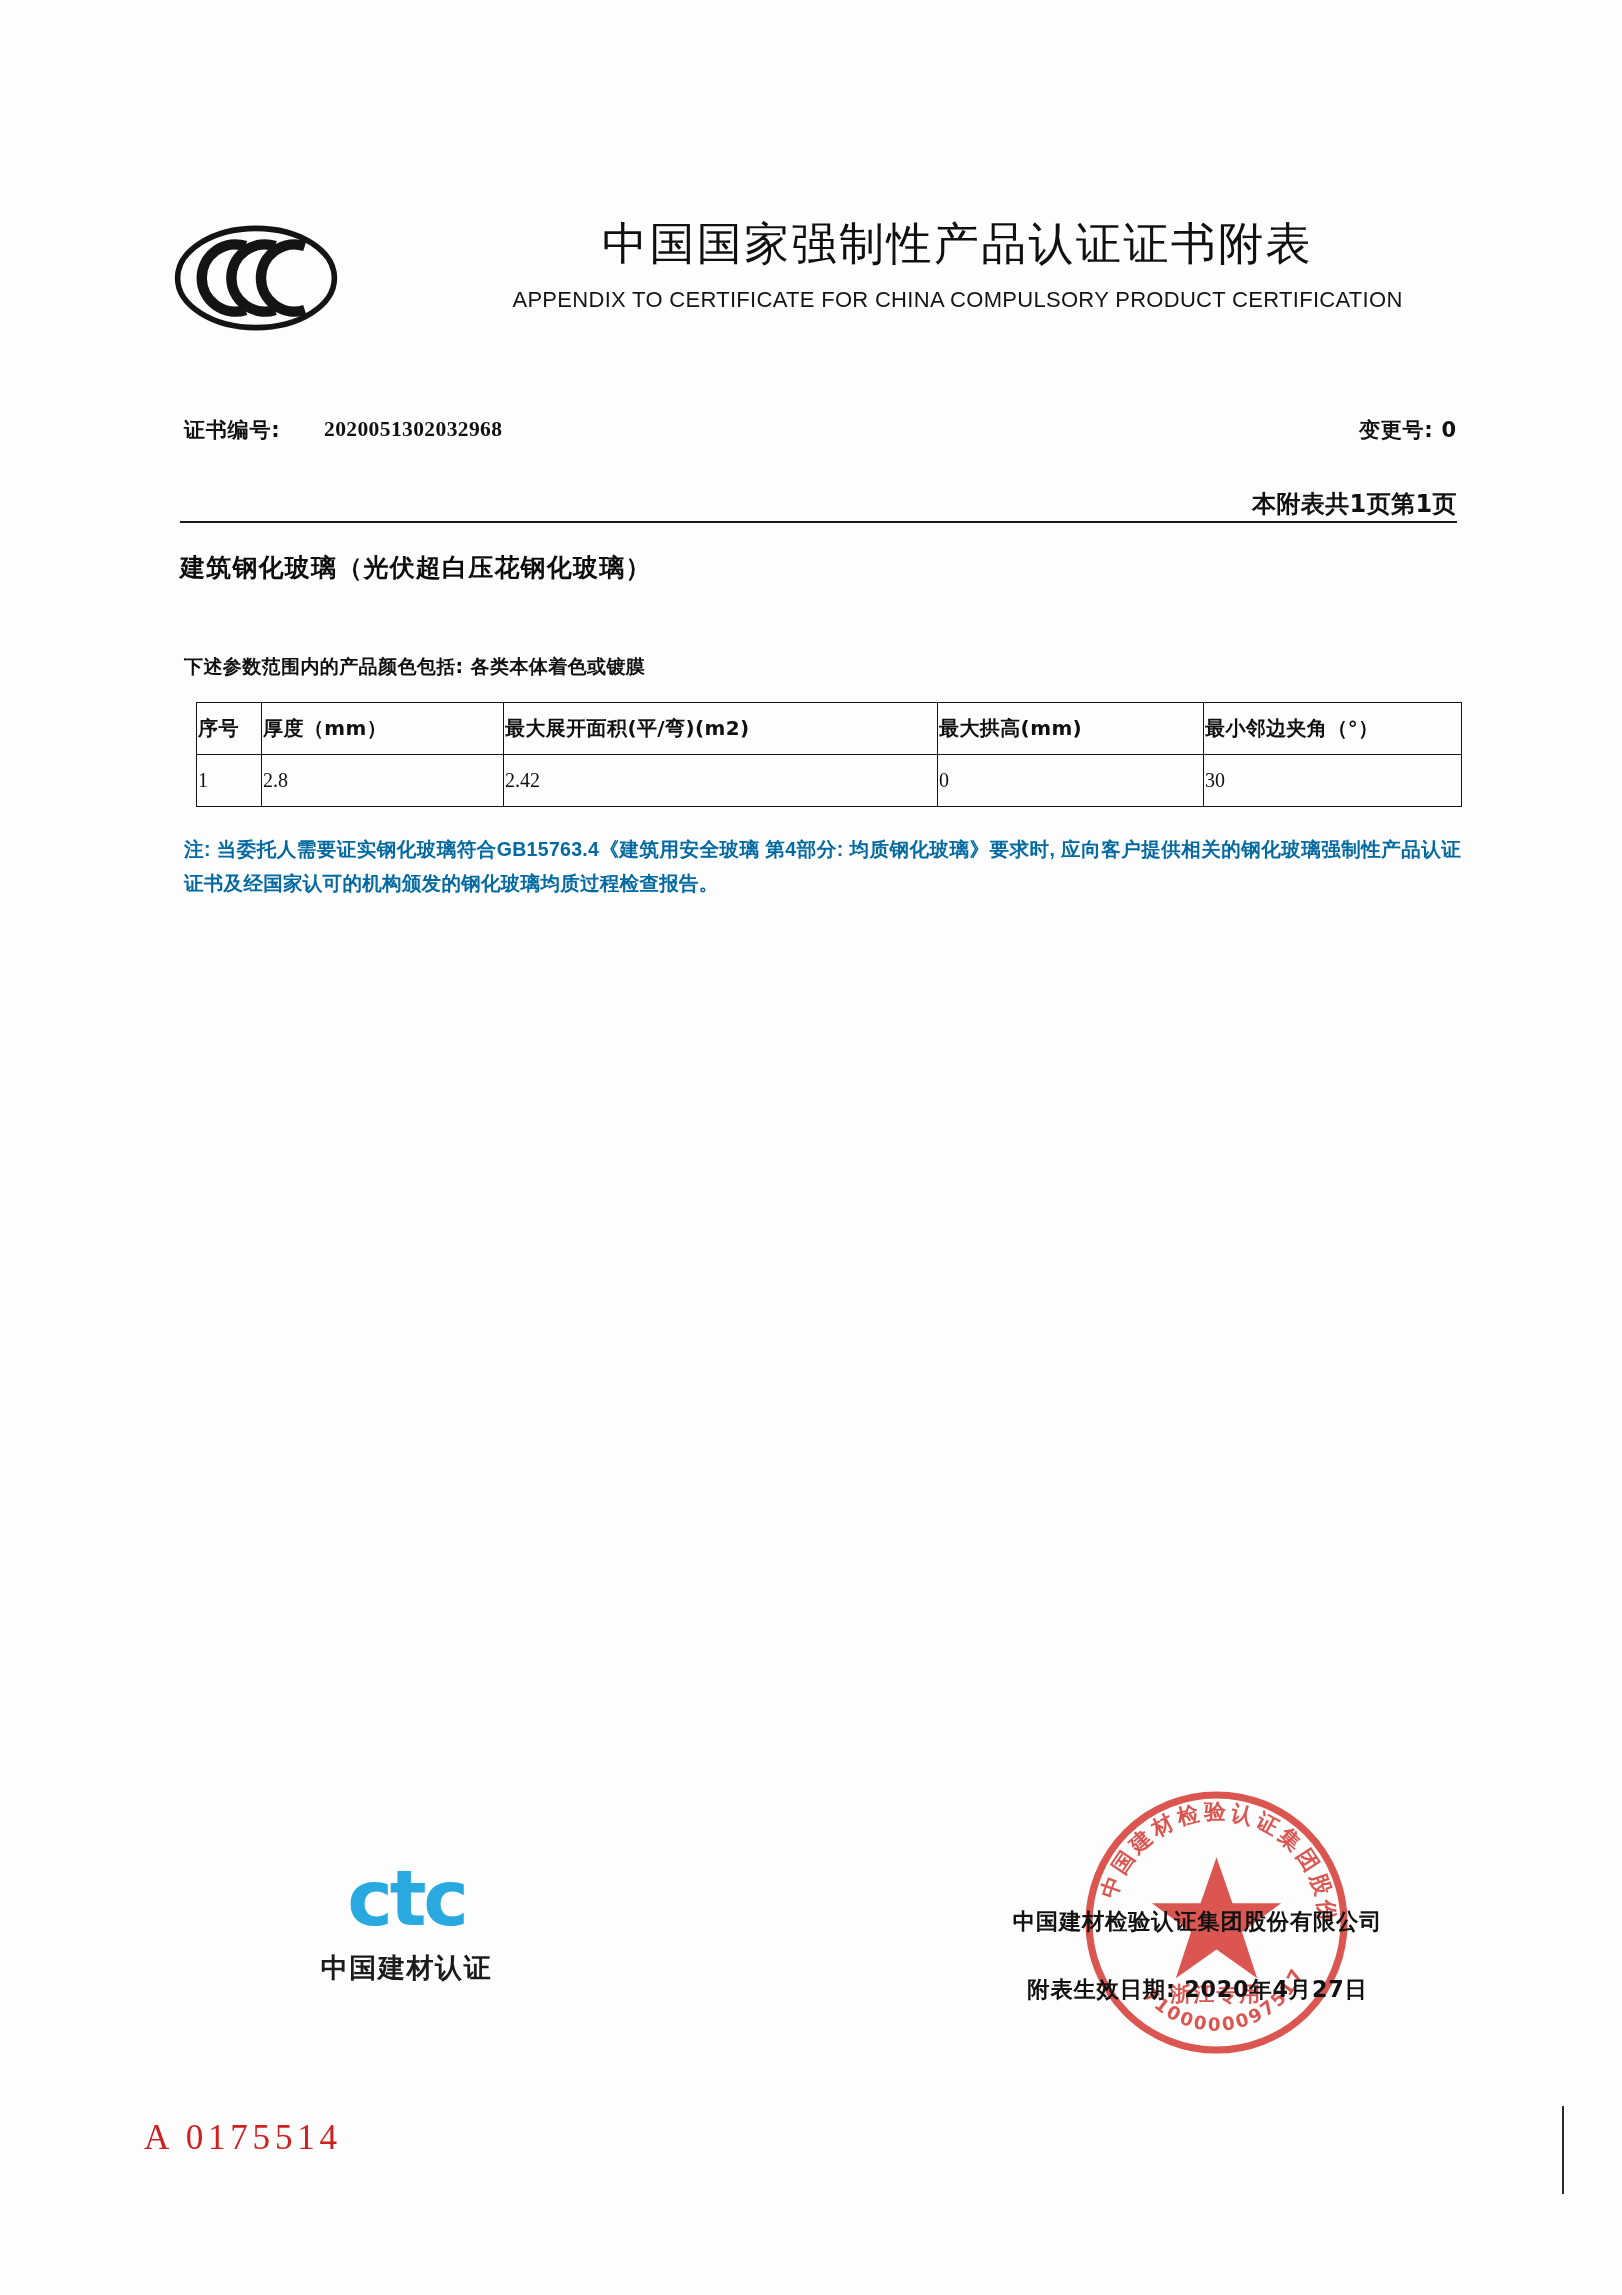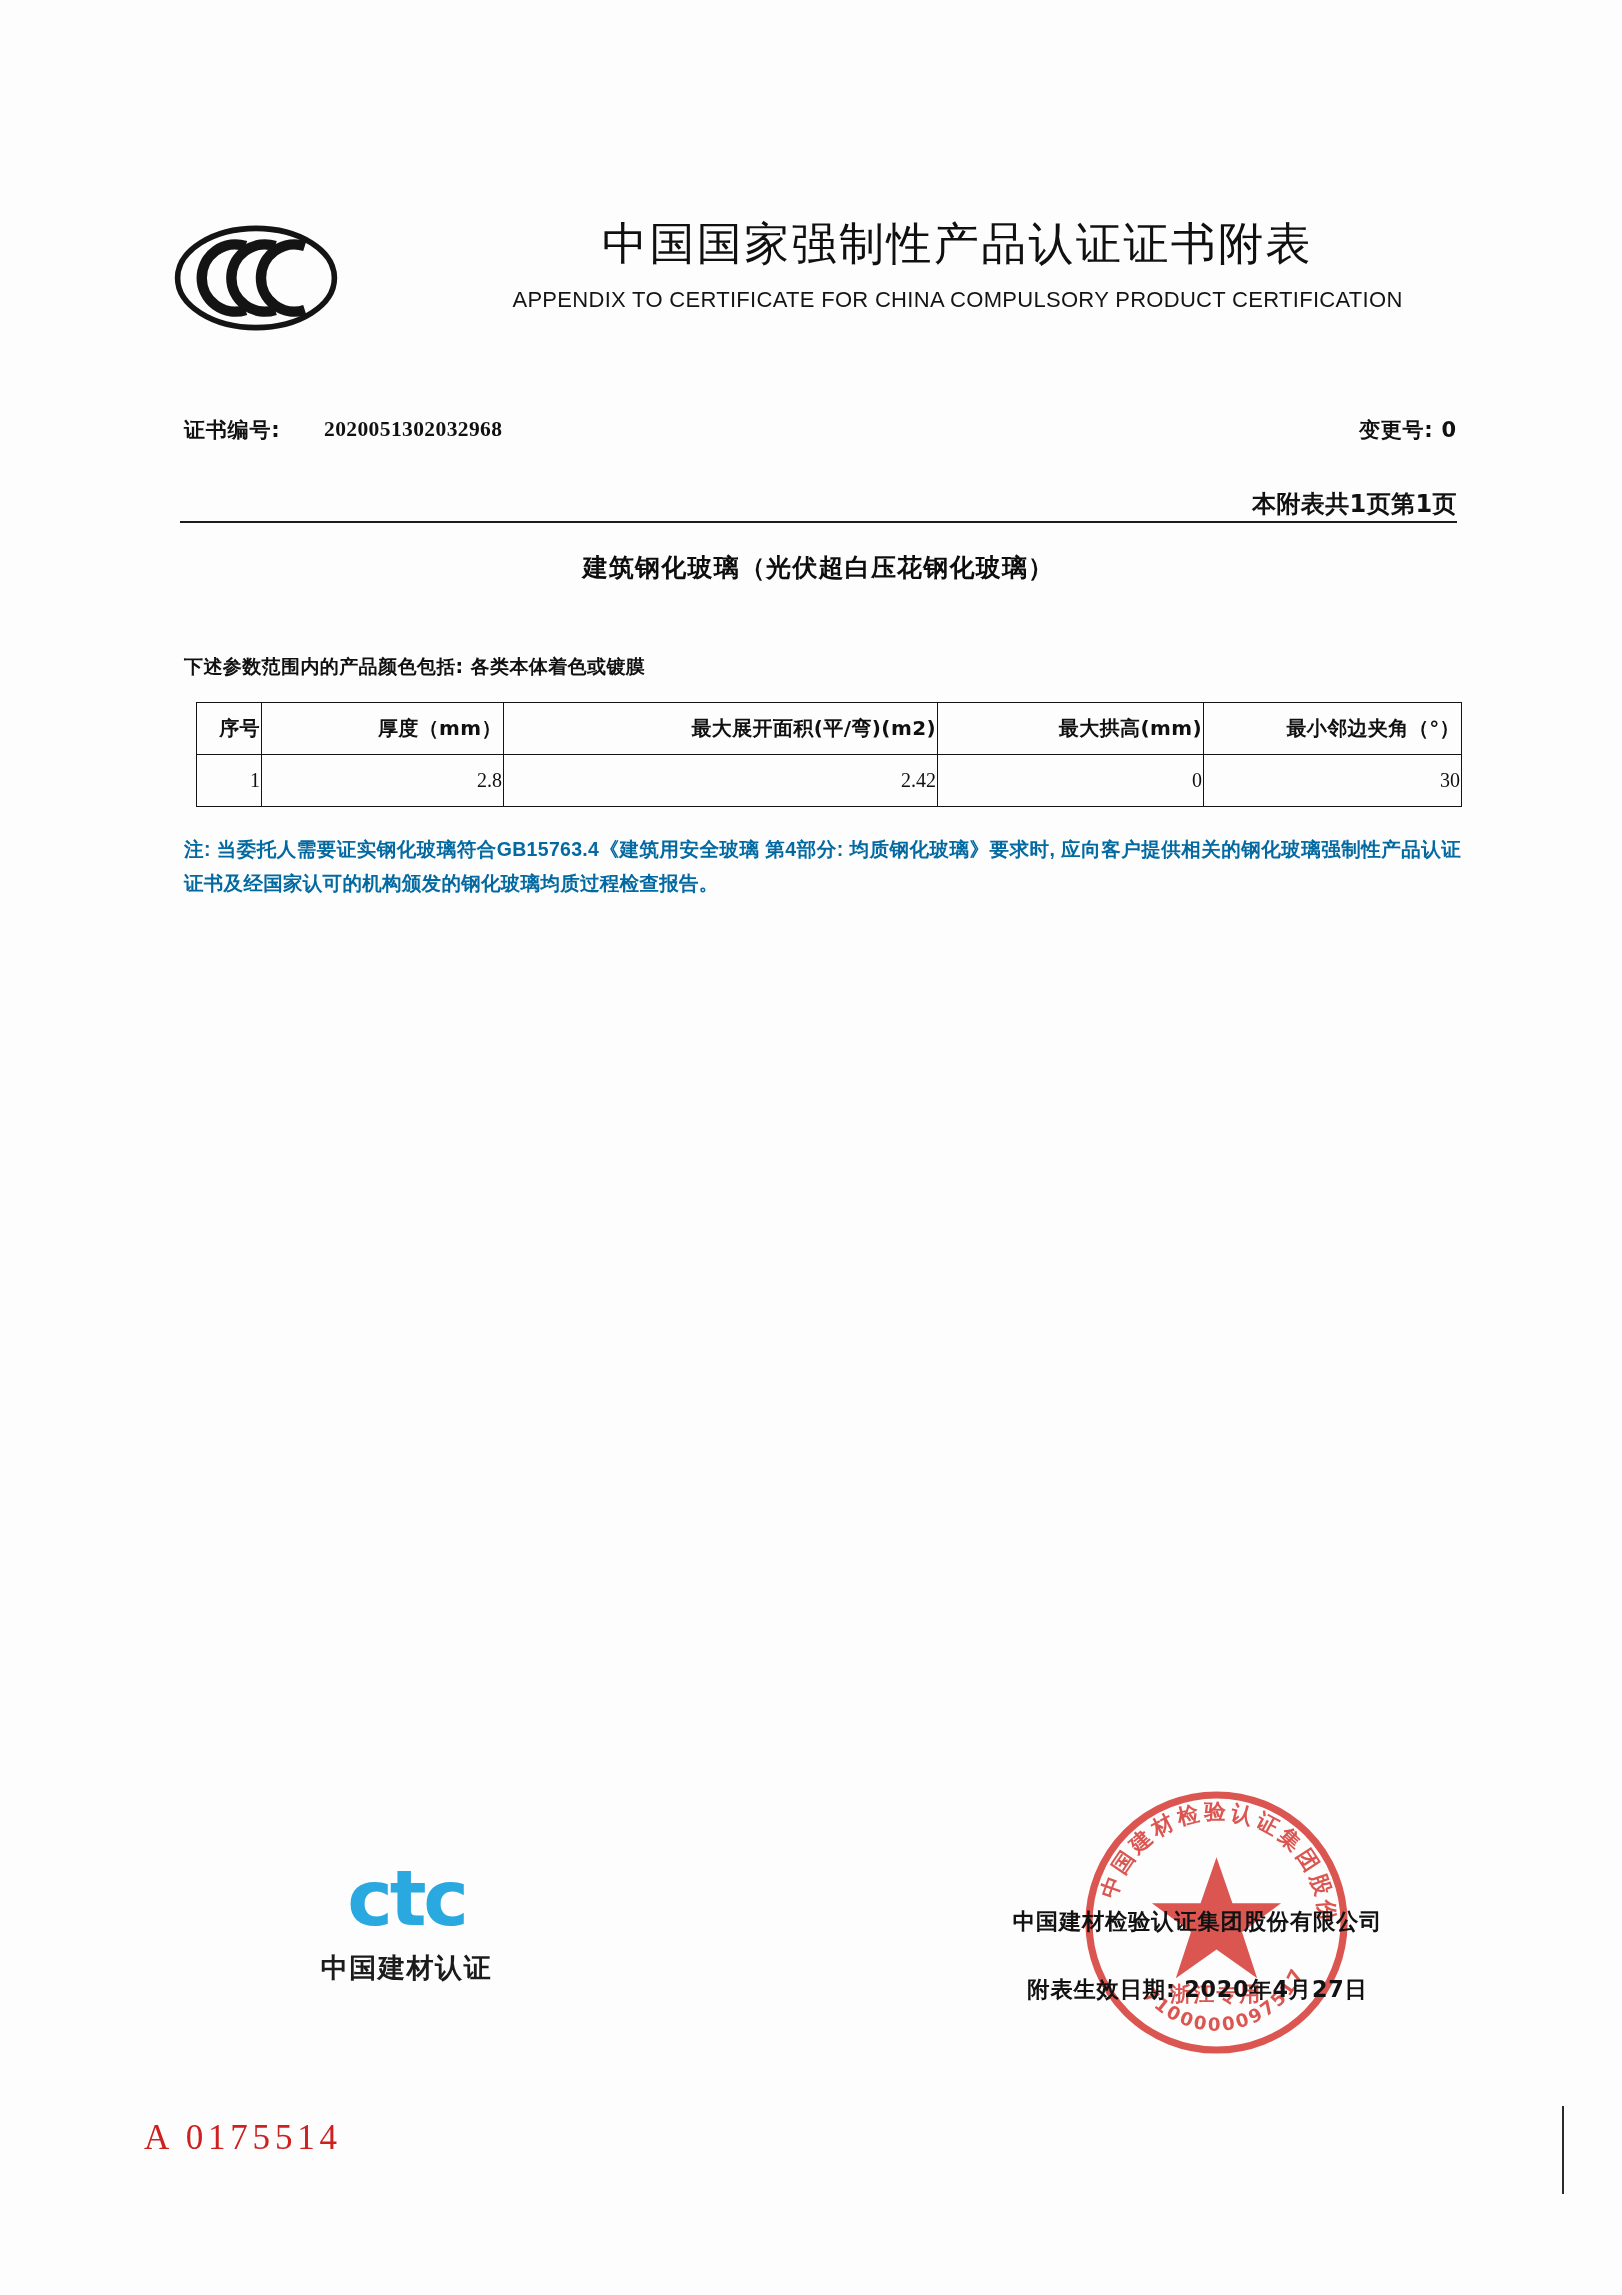--- a/index.html
+++ b/index.html
@@ -120,21 +120,21 @@
     height: 1.6px;
     background: #1c1c1c;
   }
 
   
   .prod-title {
     position: absolute;
     left: 180px;
     top: 551px;
     width: 1277px;
-    text-align: center;
+    text-align: left;
     font-family: "DejaVu Sans", sans-serif;
     font-weight: bold;
     font-size: 25px;
     letter-spacing: 1.2px;
     color: #0d0d0d;
   }
   .prod-subtitle {
     position: absolute;
     left: 180px;
     top: 594px;
@@ -162,21 +162,21 @@
   .param-table {
     position: absolute;
     left: 196px;
     top: 702px;
     width: 1251px;
     border-collapse: collapse;
     table-layout: fixed;
   }
   .param-table th, .param-table td {
     border: 1.6px solid #141414;
-    text-align: right;
+    text-align: left;
     font-family: "DejaVu Sans", sans-serif;
     color: #101010;
     margin-left: 38px;
   }
   .param-table th {
     height: 49px;
     font-weight: bold;
     font-size: 20px;
     letter-spacing: 0.4px;
   }

